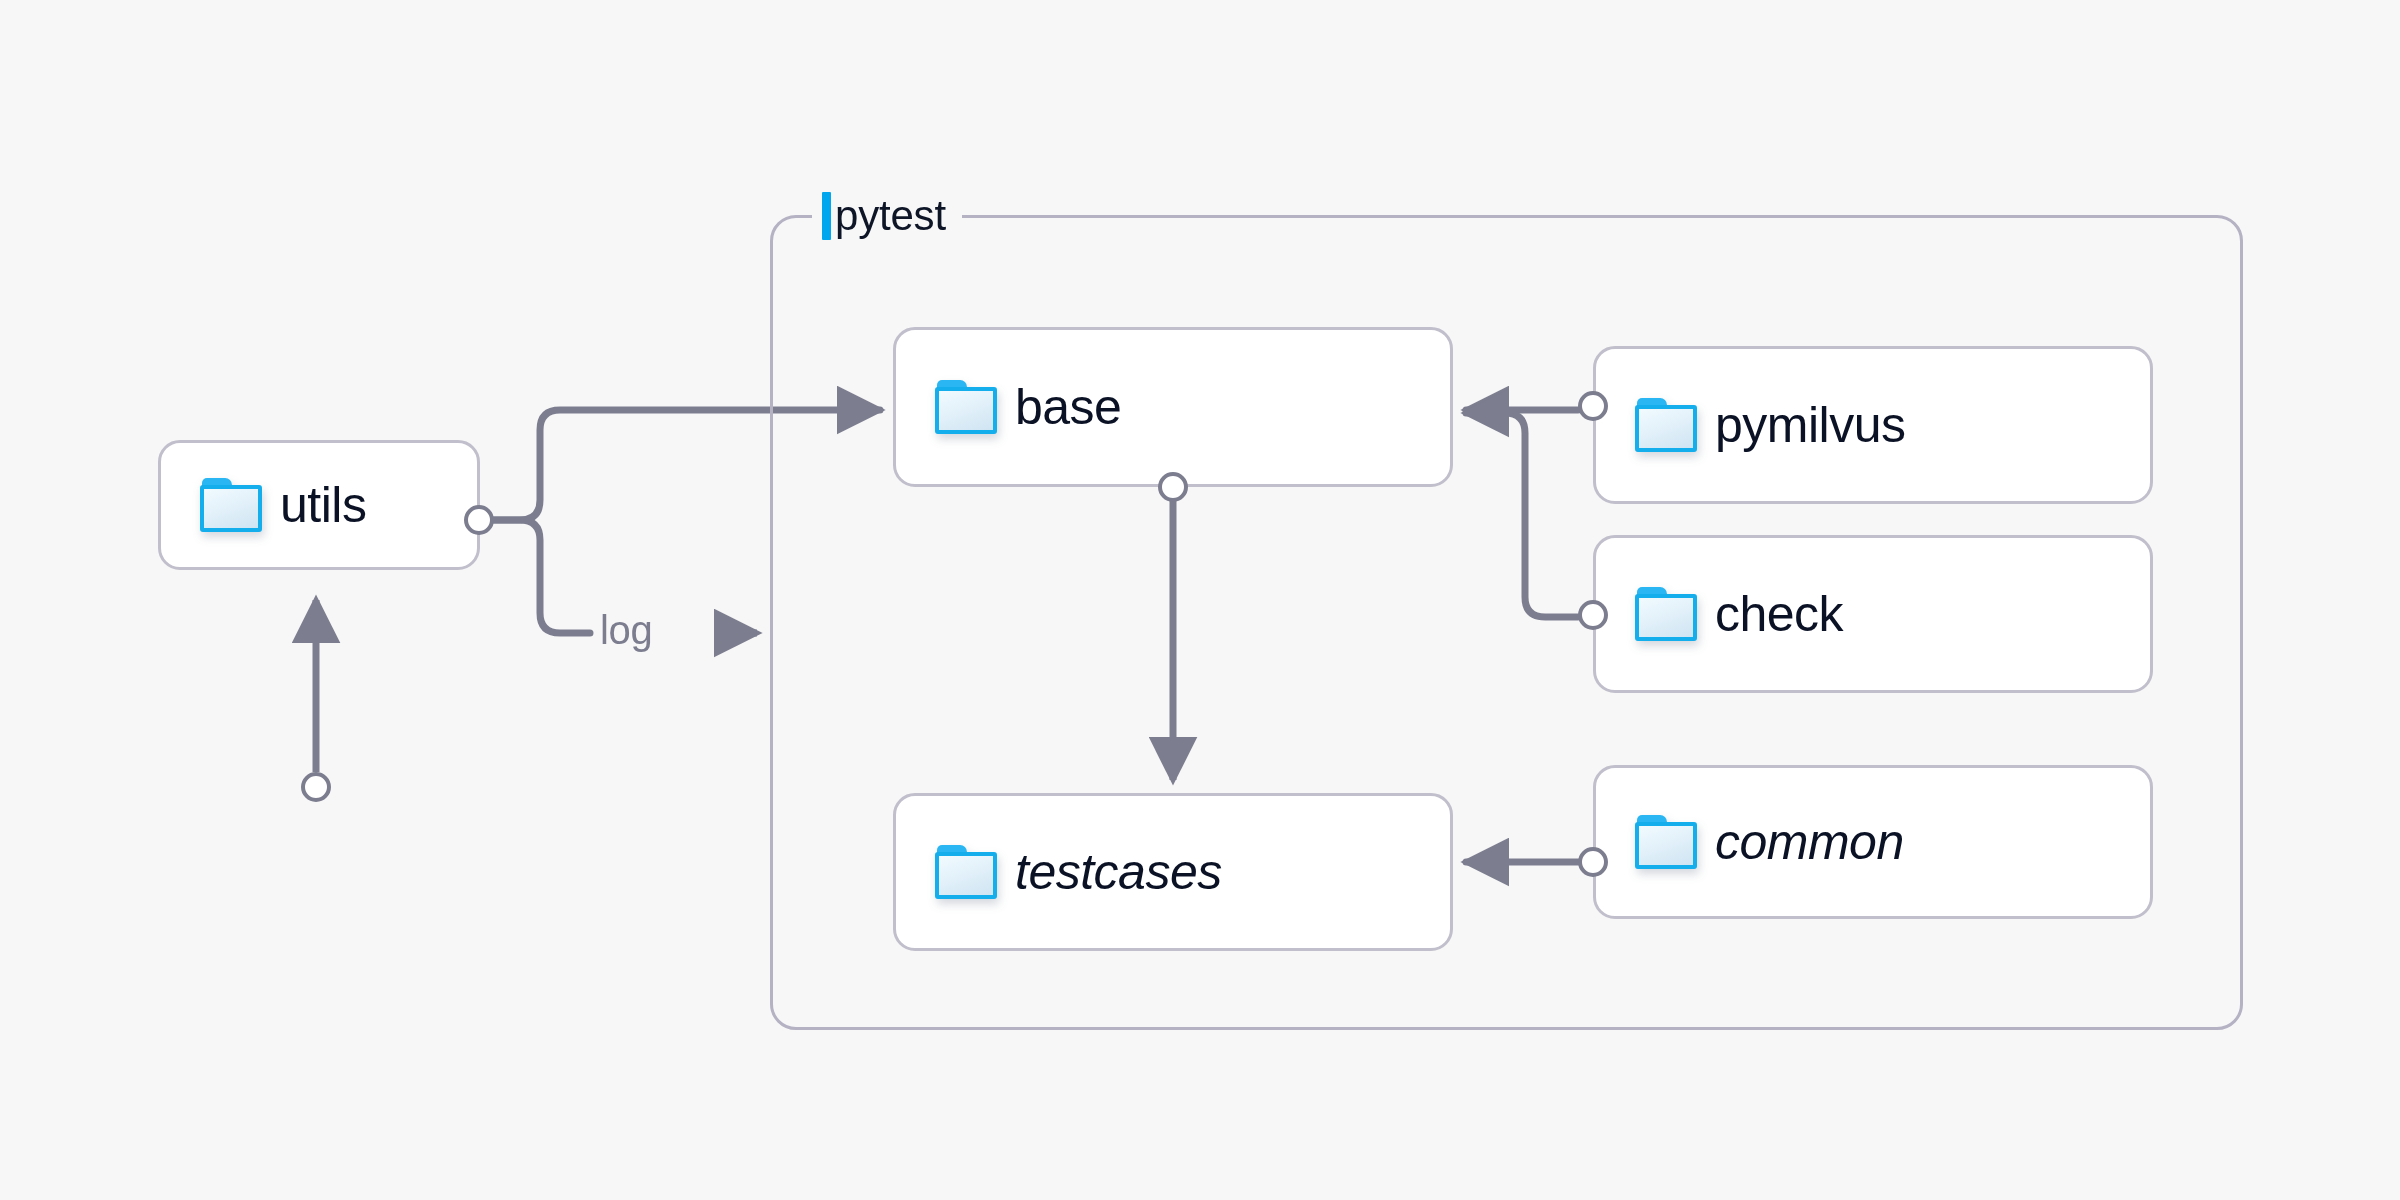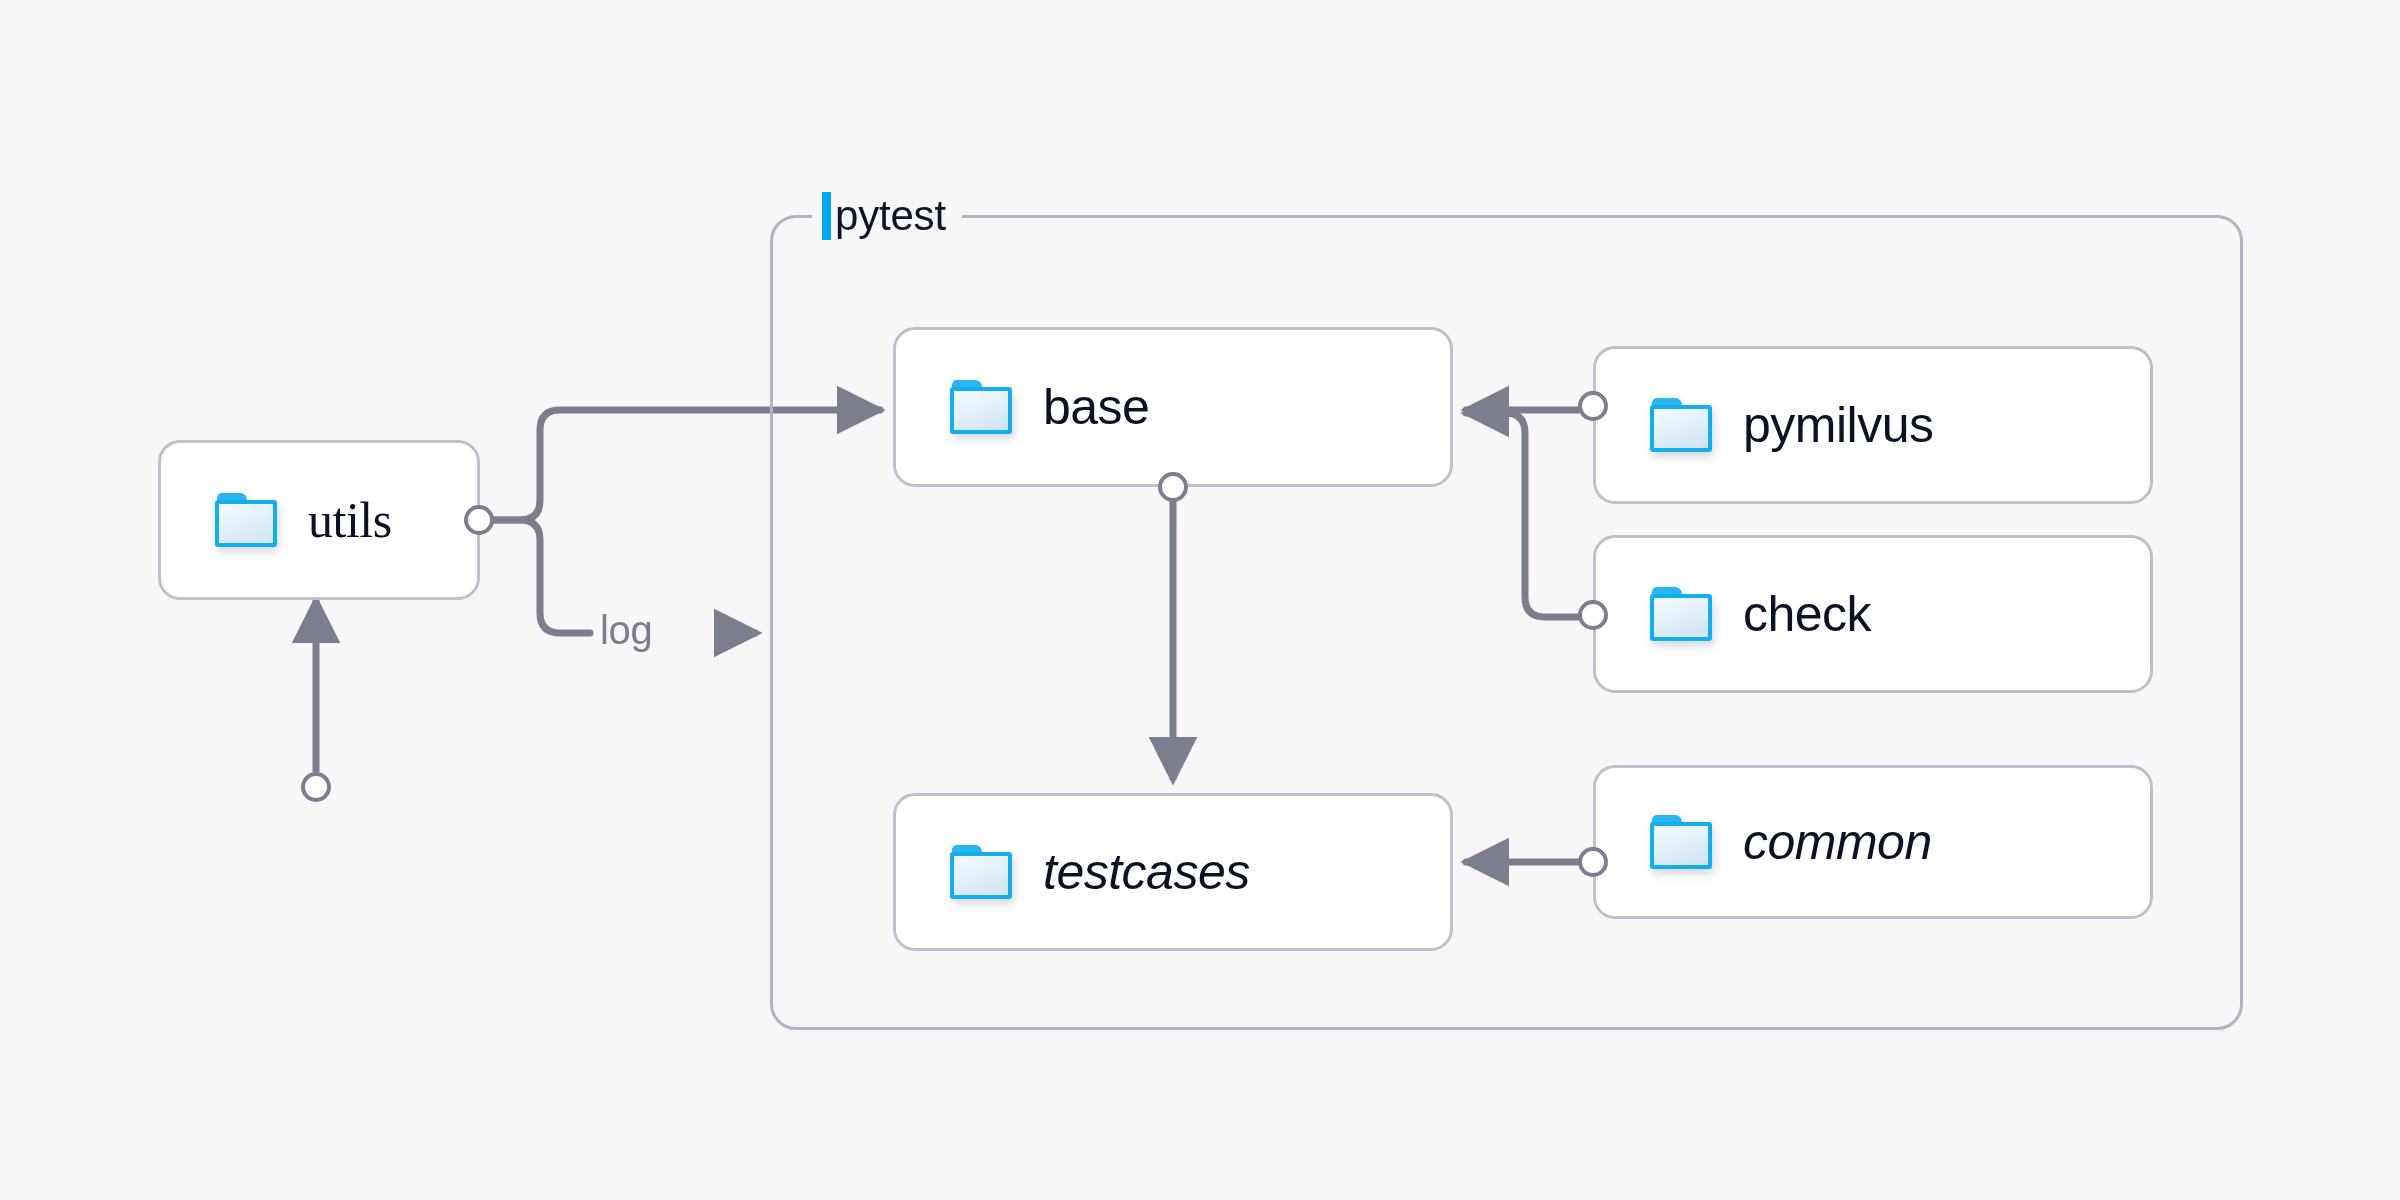--- a/index.html
+++ b/index.html
@@ -62,22 +62,22 @@
 
   
   .node {
     position: absolute;
     box-sizing: border-box;
     background: #ffffff;
     border: 3px solid #c0bfcb;
     border-radius: 22px;
     display: flex;
     align-items: center;
-    padding-left: 54px;
-    gap: 31px;
+    padding-left: 39px;
+    gap: 18px;
   }
   .node-label {
     font-size: 50px;
     color: #0b1225;
     letter-spacing: -0.5px;
     white-space: nowrap;
     line-height: 1;
   }
 
   
@@ -175,21 +175,21 @@
     </g>
   </svg>
 
   <div class="group-box" style="left:770px; top:215px; width:1473px; height:815px;"></div>
 
   <div class="group-label-wrap" style="left:812px; top:190px;">
     <span class="group-accent-bar"></span>
     <span class="group-label-text">pytest</span>
   </div>
 
-  <div class="node" style="left:158px; top:440px; width:322px; height:160px;font-family:Liberation Serif, serif;">
+  <div class="node" style="left:158px; top:440px; width:322px; height:130px;">
     <span class="folder-icon">
       <span class="tab"></span>
       <span class="body"></span>
     </span>
     <span class="node-label">utils</span>
   </div>
   <span class="port" style="left:464px; top:505px;"></span>
 
   <span class="port" style="left:301px; top:772px;"></span>
 

